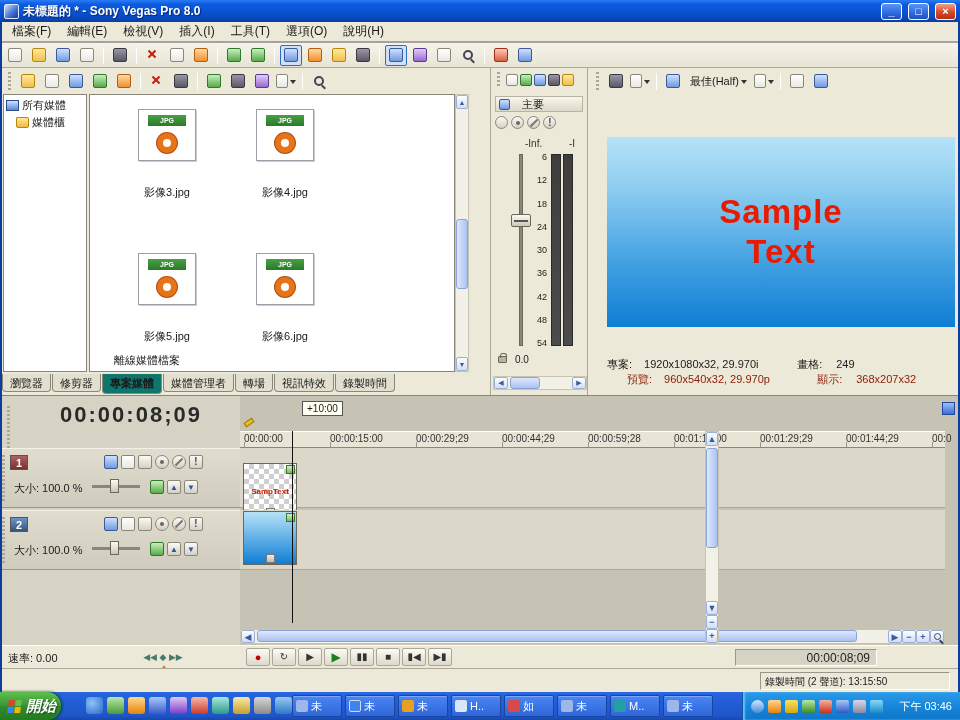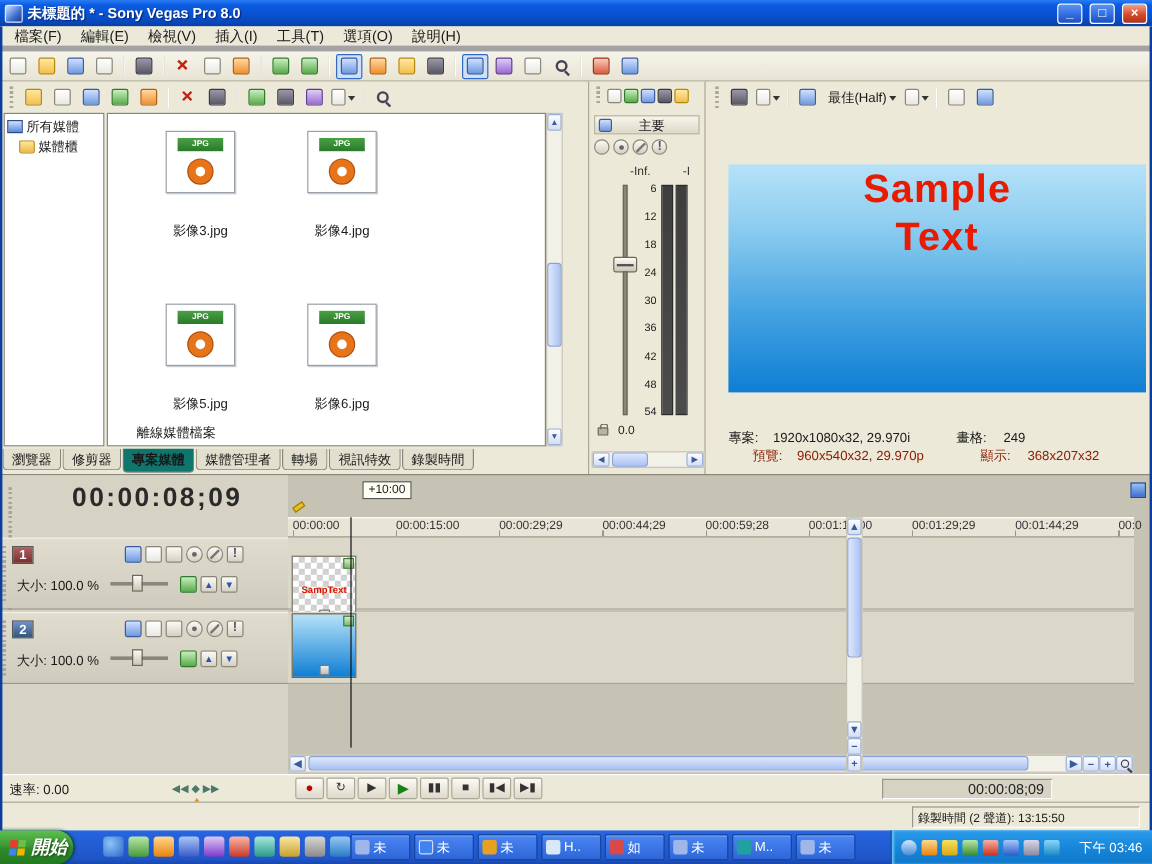--- a/index.html
+++ b/index.html
@@ -10,21 +10,21 @@
   
   .titlebar{position:absolute;left:0;top:0;width:960px;height:22px;display:flex;align-items:center;padding:0 4px;gap:4px;
     background:linear-gradient(to bottom,#2a7cf5 0%,#0b5be0 20%,#0a52d2 55%,#0847bb 85%,#0a3d9e 100%);color:#fff;}
   .title-text{font-weight:bold;font-size:12px;text-shadow:1px 1px 1px #04287a;flex:1;white-space:nowrap;overflow:hidden;}
   .appicon{width:15px;height:15px;border-radius:2px;background:linear-gradient(135deg,#cfe2ff,#3f6fd0 60%,#1a3a86);border:1px solid #dfe8ff;}
   .winbtn{width:21px;height:17px;margin-left:2px;border:1px solid #fff;border-radius:3px;color:#fff;font-size:11px;line-height:14px;text-align:center;
     background:linear-gradient(#5a93f2,#2f6ae0 60%,#1c50c0);font-weight:bold;}
   .winbtn.close{background:linear-gradient(#f0a088,#d6492a 55%,#b23012);}
 
   
-  .menubar{position:absolute;left:0;top:22px;width:960px;height:21px;background:#ece9d8;border-bottom:5px solid #a3a3a3;display:flex;align-items:center;padding-left:4px;}
+  .menubar{position:absolute;left:0;top:22px;width:960px;height:21px;background:#ece9d8;border-bottom:2px solid #a3a3a3;display:flex;align-items:center;padding-left:4px;}
   .mi{padding:2px 8px;}
 
   
   .maintoolbar{position:absolute;left:0;top:43px;width:960px;height:25px;background:linear-gradient(#f6f4ea,#e7e4d4);border-bottom:1px solid #aca899;display:flex;align-items:center;padding-left:4px;gap:2px;}
   .tbtn{width:22px;height:21px;display:flex;align-items:center;justify-content:center;border:1px solid transparent;border-radius:2px;}
   .tbtn.pressed{background:#cfe0f8;border-color:#316ac5;}
   .sep{width:1px;height:17px;background:#aca899;border-right:1px solid #fff;margin:0 3px;}
   .mini{width:14px;height:14px;background:linear-gradient(#fbfaf4,#d4d1c2);border:1px solid#8a877a;border:1px solid #8a877a;border-radius:2px;position:relative;}
   .c-white{background:linear-gradient(#ffffff,#e8e8e2);}
   .c-yellow{background:linear-gradient(#ffe89c,#f0c050);border-color:#b8860b;}
@@ -64,41 +64,41 @@
   .sb-thumb-h{position:absolute;top:0;height:12px;background:linear-gradient(#dfe8fc,#aac2f2);border:1px solid #8aa4d8;border-radius:3px;}
 
   .tabsrow{position:absolute;left:0;top:306px;width:488px;height:21px;display:flex;align-items:flex-start;padding-left:2px;gap:1px;}
   .tab{padding:2px 7px 3px;border:1px solid #8a877a;border-top:none;border-radius:0 0 4px 4px;background:#e2dfcf;font-size:11px;height:18px;white-space:nowrap;}
   .tab.active{background:#0f766e;font-weight:bold;height:20px;}
 
   
   .mixer{position:absolute;left:490px;top:0;width:98px;height:327px;background:#ece9d8;border-left:1px solid #aca899;border-right:1px solid #aca899;}
   .mixtb{position:absolute;left:0;top:2px;width:98px;height:20px;display:flex;align-items:center;gap:2px;padding-left:2px;}
   .mixtb .mini{width:12px;height:12px;}
-  .mixhead{position:absolute;left:4px;top:28px;width:88px;height:16px;display:flex;align-items:center;gap:22px;background:linear-gradient(#f8f6ec,#dcd9ca);border:1px solid #b8b4a4;padding-left:3px;font-size:11px;}
+  .mixhead{position:absolute;left:4px;top:28px;width:88px;height:16px;display:flex;align-items:center;gap:12px;background:linear-gradient(#f8f6ec,#dcd9ca);border:1px solid #b8b4a4;padding-left:3px;font-size:11px;}
   .mixicons{position:absolute;left:4px;top:48px;display:flex;gap:3px;}
   .mixicons .mini{width:13px;height:13px;border-radius:7px;}
   .readout{position:absolute;top:70px;font-size:10px;color:#333;}
   .fader-groove{position:absolute;left:28px;top:86px;width:4px;height:192px;background:#8a877a;border:1px solid #6a6858;}
   .fader-knob{position:absolute;left:20px;top:146px;width:20px;height:13px;background:linear-gradient(#fbfaf4,#cac7b8);border:1px solid #6a6858;border-radius:2px;}
   .fader-knob::after{content:"";position:absolute;left:2px;right:2px;top:5px;height:2px;background:#555;}
   .meterscale{position:absolute;left:40px;top:84px;width:16px;height:196px;display:flex;flex-direction:column;justify-content:space-between;align-items:flex-end;font-size:9px;color:#222;}
   .meterbars{position:absolute;left:60px;top:86px;display:flex;gap:2px;}
   .mbar{width:10px;height:192px;background:linear-gradient(#3e3e3e,#4c4c4c);border:1px solid #2a2a2a;}
   .lock{position:absolute;left:7px;top:288px;width:9px;height:7px;background:#b8b4a4;border:1px solid #6a6858;border-radius:1px;}
   .lock::before{content:"";position:absolute;left:1px;top:-4px;width:5px;height:4px;border:1px solid #6a6858;border-bottom:none;border-radius:3px 3px 0 0;}
   .mixval{position:absolute;left:24px;top:286px;font-size:10px;}
   .mixhscroll{position:absolute;left:2px;top:308px;width:94px;height:14px;background:#f2f1e8;border:1px solid #c8c4b4;display:flex;}
 
   
   .preview{position:absolute;left:590px;top:0;width:368px;height:327px;background:#ece9d8;}
   .prevtb{position:absolute;left:0;top:2px;width:368px;height:22px;display:flex;align-items:center;gap:2px;padding-left:2px;}
   .quality{display:flex;align-items:center;font-size:11px;padding:1px 3px;border:1px solid transparent;}
   .video{position:absolute;left:17px;top:69px;width:348px;height:190px;background:linear-gradient(180deg,#b6e2f8 0%,#8cccf0 28%,#44a2e2 65%,#0e7ed4 100%);
-    display:flex;flex-direction:column;align-items:center;}
+    display:flex;flex-direction:column;align-items:center;justify-content:center;}
   .video .st{font-weight:bold;font-size:33px;line-height:40px;color:#e81a00;letter-spacing:1px;}
   .pinfo{position:absolute;left:17px;width:348px;font-size:11px;white-space:nowrap;}
   .pinfo span{display:inline-block;}
   .pinfo .l{width:34px;} .pinfo .v1{width:150px;} .pinfo .l2{width:36px;}
   .inf-red{color:#8b1a00;margin-left:20px;}
 
   
   .timeline{position:absolute;left:0;top:395px;width:960px;height:250px;background:#c6c3b5;border-top:1px solid #8a877a;}
   .tl-left{position:absolute;left:0;top:0;width:240px;height:250px;background:#d6d3c5;}
   .bigtc{position:absolute;left:28px;top:6px;width:206px;height:28px;font-size:22px;font-weight:bold;letter-spacing:2px;color:#2a2a2a;text-align:center;}

